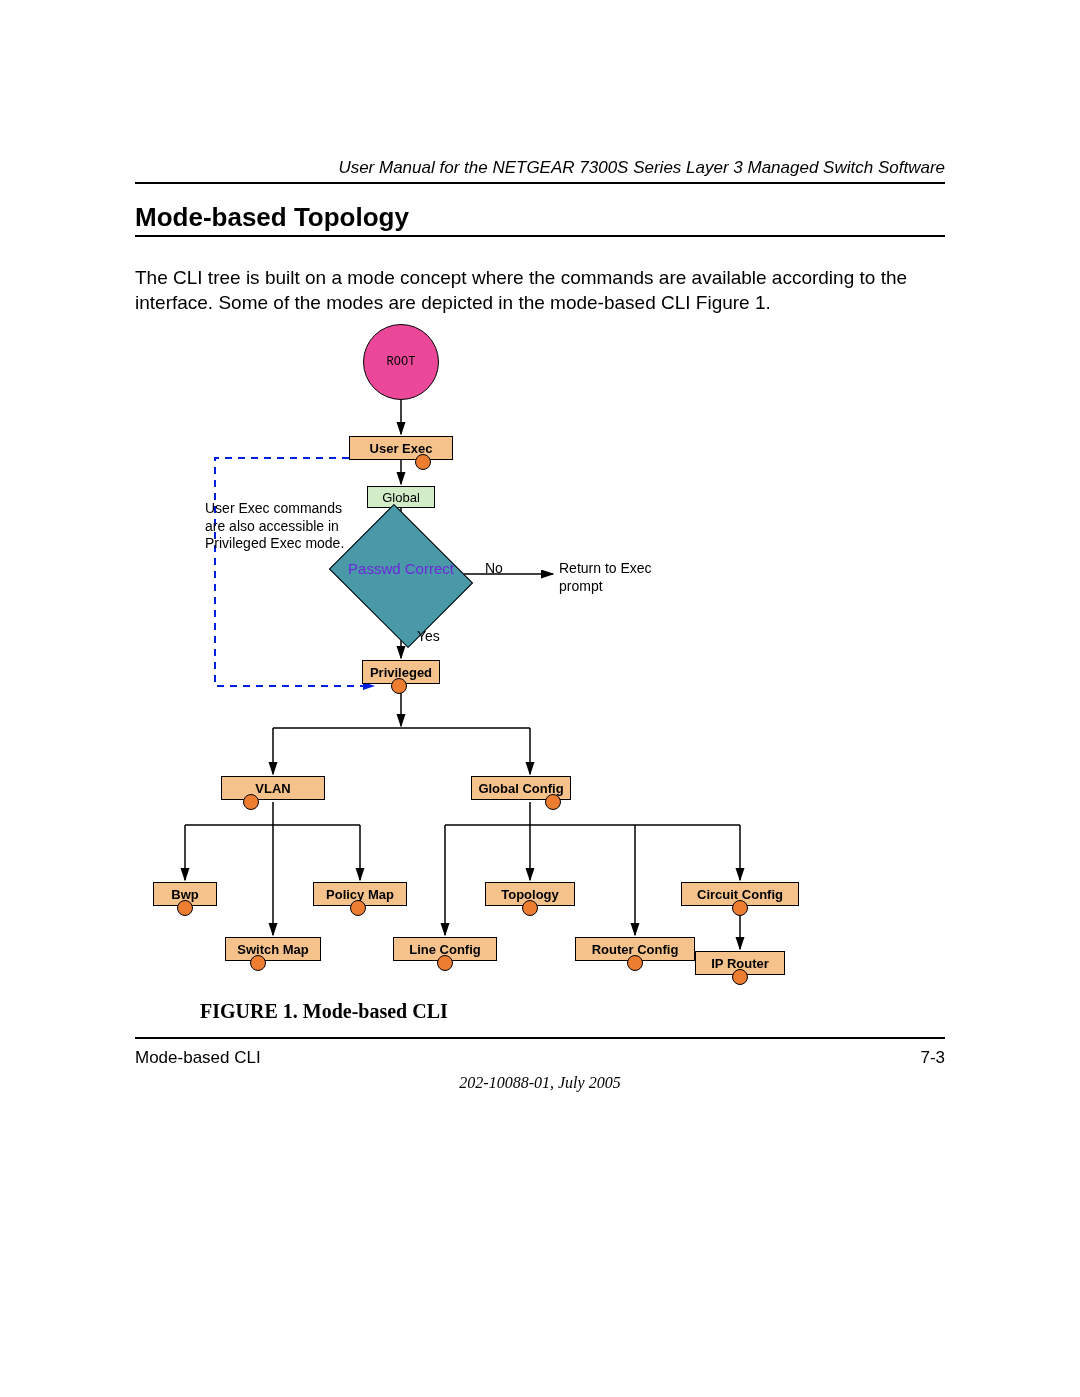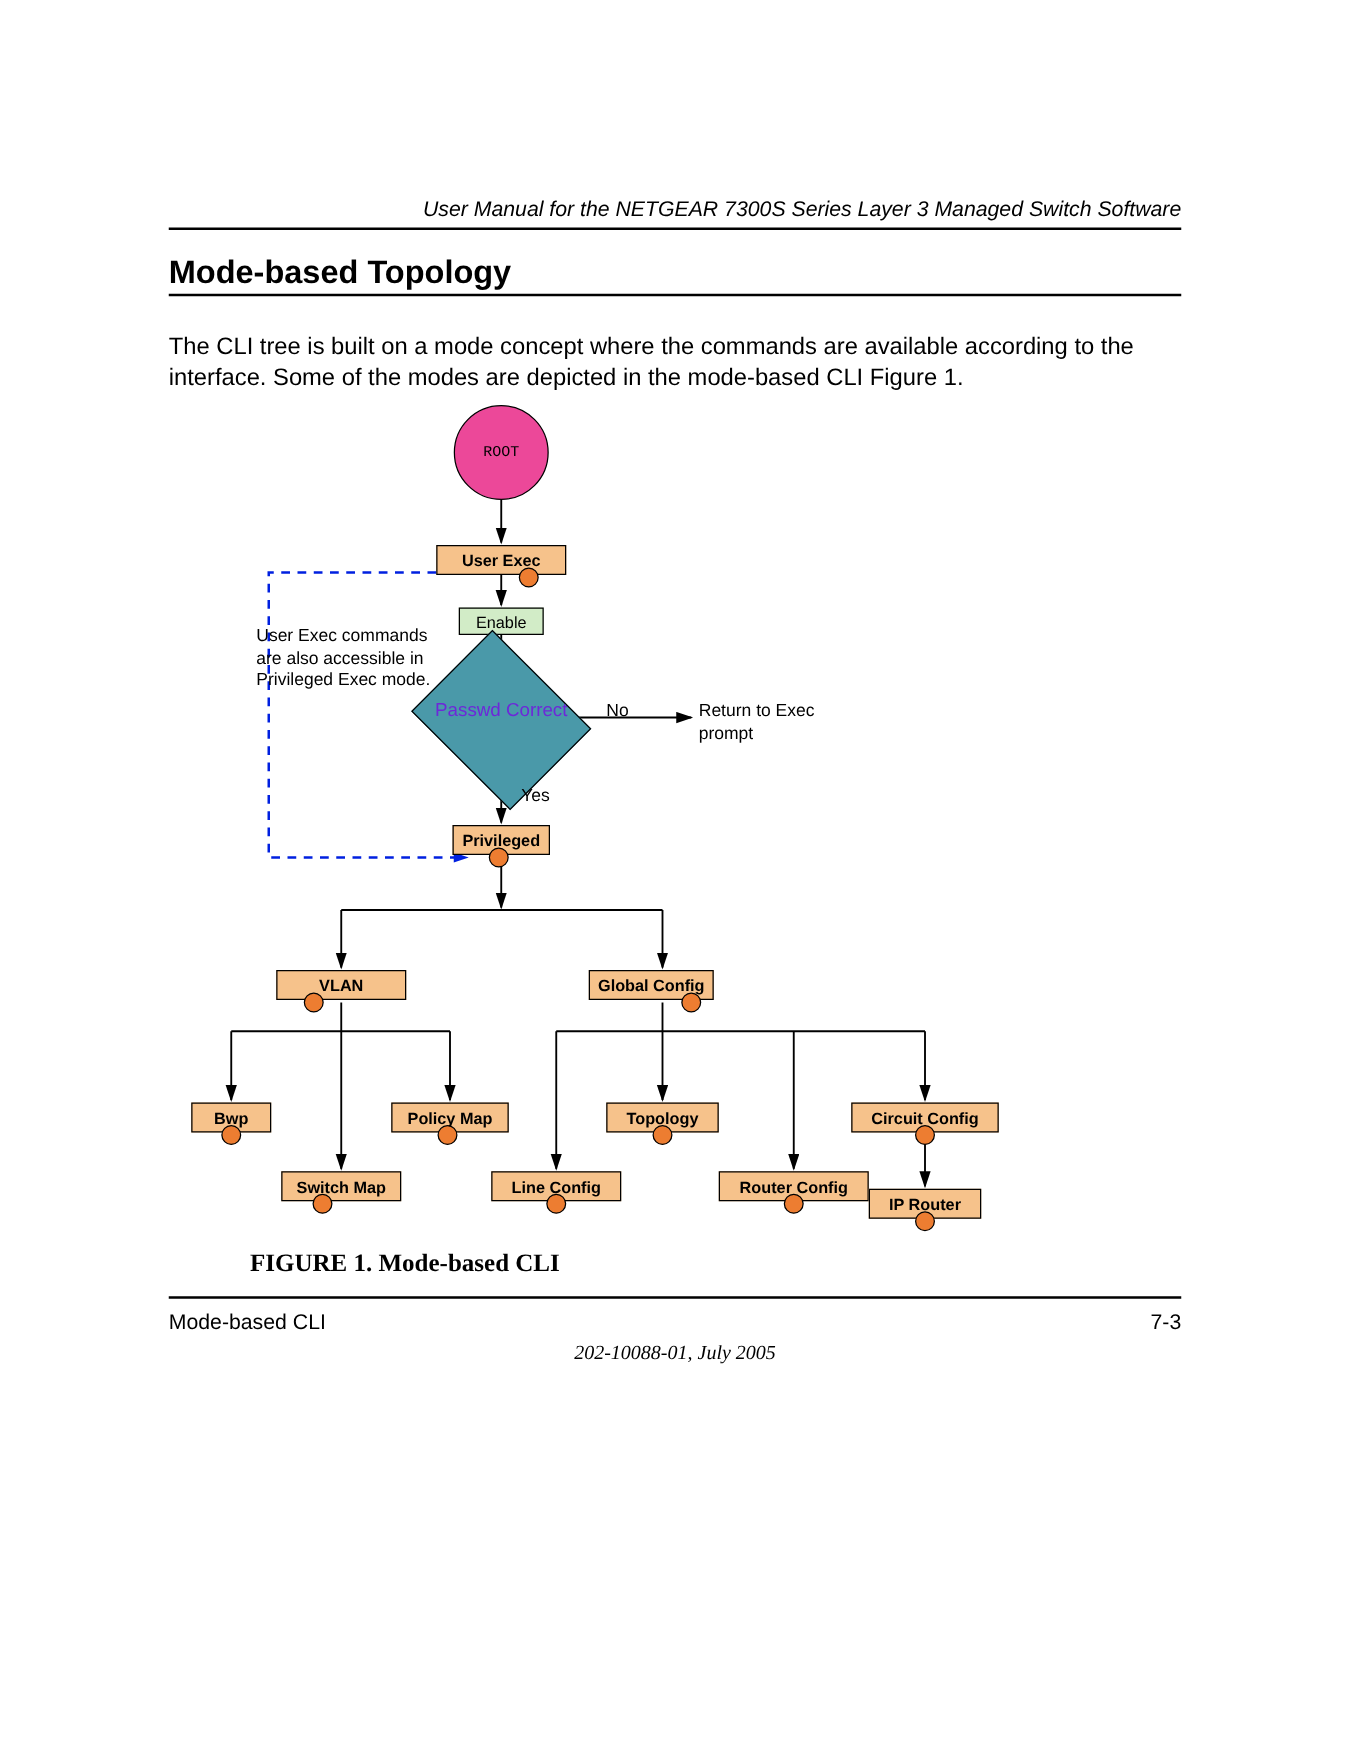--- a/index.html
+++ b/index.html
@@ -195,21 +195,21 @@
   <div class="root-circle" style="left:228px; top:4px;">
     <span>ROOT</span>
   </div>
 
   <div class="node orange-box" style="left:214px; top:116px; width:104px; height:24px;">
     <span>User Exec</span>
   </div>
   <div class="dot" style="left:280px; top:134px;"></div>
 
   <div class="node green-box" style="left:232px; top:166px; width:68px; height:22px;">
-    <span>Enable</span>
+    <span>Global</span>
   </div>
 
   <div class="diamond" style="left:210px; top:210px;"></div>
   <div class="diamond-text" style="left:210px; top:240px;">
     <span>Passwd Correct</span>
   </div>
 
   <div class="label" style="left:350px; top:240px;">No</div>
   <div class="label" style="left:282px; top:308px;">Yes</div>
 

